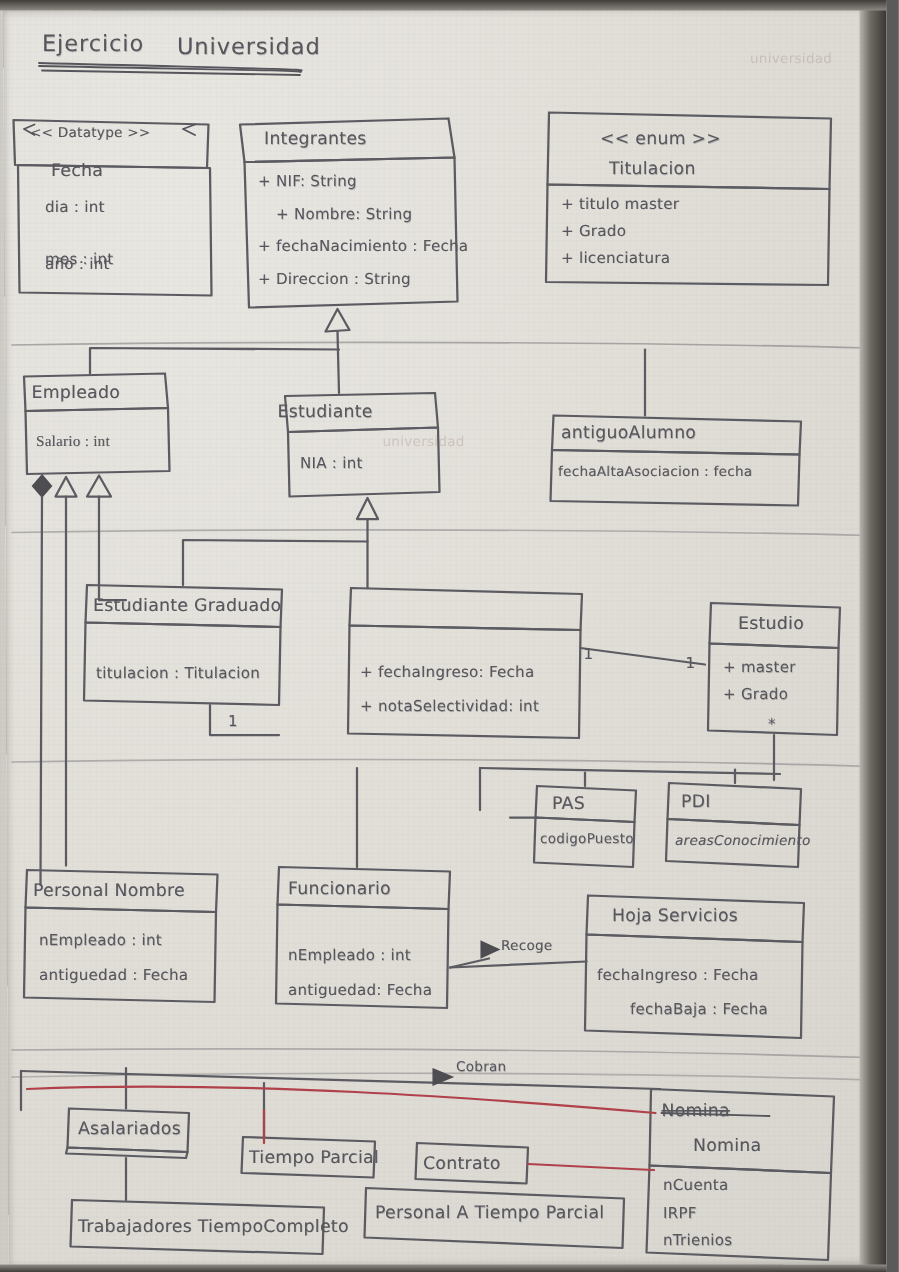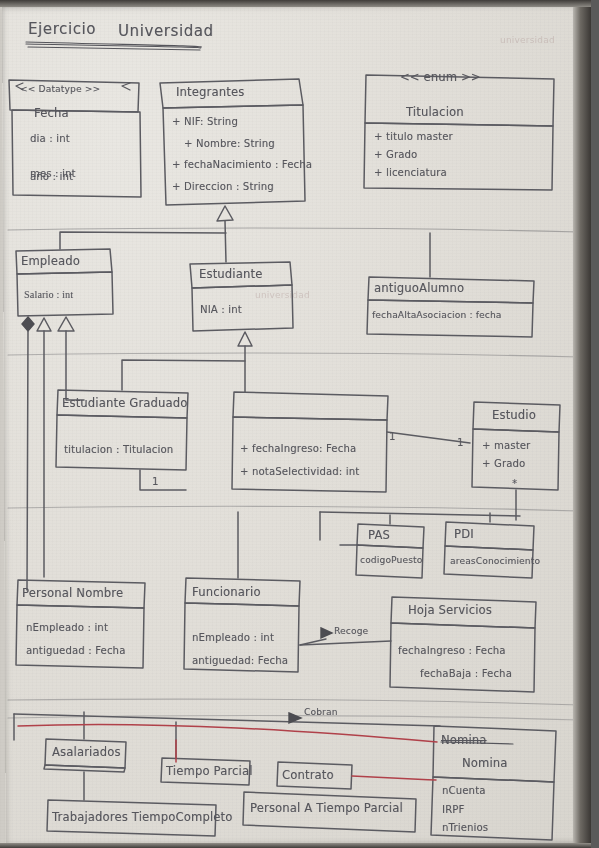--- a/index.html
+++ b/index.html
@@ -203,30 +203,30 @@
   <div class="hand pencil attr" style="left:30px;top:133px;">dia : int</div>
   <div class="hand pencil attr" style="left:30px;top:168px;">mes : int</div>
   <div class="hand pencil attr" style="left:30px;top:171px;">año : int</div>
 
   <div class="hand pencil cname" style="left:176px;top:85px;">Integrantes</div>
   <div class="hand pencil attr" style="left:172px;top:116px;">+ NIF: String</div>
   <div class="hand pencil attr" style="left:172px;top:138px;margin-left:12px;">+ Nombre: String</div>
   <div class="hand pencil attr" style="left:172px;top:159px;">+ fechaNacimiento : Fecha</div>
   <div class="hand pencil attr" style="left:172px;top:181px;">+ Direccion : String</div>
 
-  <div class="hand pencil cname" style="left:400px;top:70px;">&lt;&lt; enum &gt;&gt;</div>
+  <div class="hand pencil cname" style="left:400px;top:85px;">&lt;&lt; enum &gt;&gt;</div>
   <div class="hand pencil cname" style="left:406px;top:105px;">Titulacion</div>
   <div class="hand pencil attr" style="left:374px;top:131px;">+ titulo master</div>
   <div class="hand pencil attr" style="left:374px;top:149px;">+ Grado</div>
   <div class="hand pencil attr" style="left:374px;top:167px;">+ licenciatura</div>
 
   <div class="hand pencil cname" style="left:21px;top:254px;">Empleado</div>
   <div class="hand pencil attr" style="left:24px;top:289px;font-family:Liberation Serif, serif;">Salario : int</div>
 
-  <div class="hand pencil cname" style="left:199px;top:267px;text-align:right;">Estudiante</div>
+  <div class="hand pencil cname" style="left:185px;top:267px;text-align:right;">Estudiante</div>
   <div class="hand pencil attr" style="left:200px;top:304px;">NIA : int</div>
 
   <div class="hand pencil cname" style="left:374px;top:281px;">antiguoAlumno</div>
   <div class="hand pencil small" style="left:372px;top:310px;">fechaAltaAsociacion : fecha</div>
 
   <div class="hand pencil cname" style="left:62px;top:396px;">Estudiante Graduado</div>
   <div class="hand pencil attr" style="left:64px;top:444px;">titulacion : Titulacion</div>
   <div class="hand pencil mult" style="left:152px;top:476px;">1</div>
 
   <div class="hand pencil attr" style="left:240px;top:443px;">+ fechaIngreso: Fecha</div>
@@ -236,21 +236,21 @@
   <div class="hand pencil cname" style="left:492px;top:408px;">Estudio</div>
   <div class="hand pencil attr" style="left:482px;top:440px;">+ master</div>
   <div class="hand pencil attr" style="left:482px;top:458px;">+ Grado</div>
   <div class="hand pencil mult" style="left:457px;top:437px;">1</div>
   <div class="hand pencil mult" style="left:512px;top:478px;">*</div>
 
   <div class="hand pencil cname" style="left:368px;top:528px;">PAS</div>
   <div class="hand pencil small" style="left:360px;top:555px;">codigoPuesto</div>
 
   <div class="hand pencil cname" style="left:454px;top:527px;">PDI</div>
-  <div class="hand pencil small" style="left:450px;top:556px;">areasConocimiento</div>
+  <div class="hand pencil small" style="left:450px;top:556px;font-style:italic;">areasConocimiento</div>
 
   <div class="hand pencil cname" style="left:22px;top:586px;">Personal Nombre</div>
   <div class="hand pencil attr" style="left:26px;top:622px;">nEmpleado : int</div>
   <div class="hand pencil attr" style="left:26px;top:645px;">antiguedad : Fecha</div>
 
   <div class="hand pencil cname" style="left:192px;top:585px;">Funcionario</div>
   <div class="hand pencil attr" style="left:192px;top:632px;">nEmpleado : int</div>
   <div class="hand pencil attr" style="left:192px;top:655px;">antiguedad: Fecha</div>
 
   <div class="hand pencil cname" style="left:408px;top:603px;">Hoja Servicios</div>

